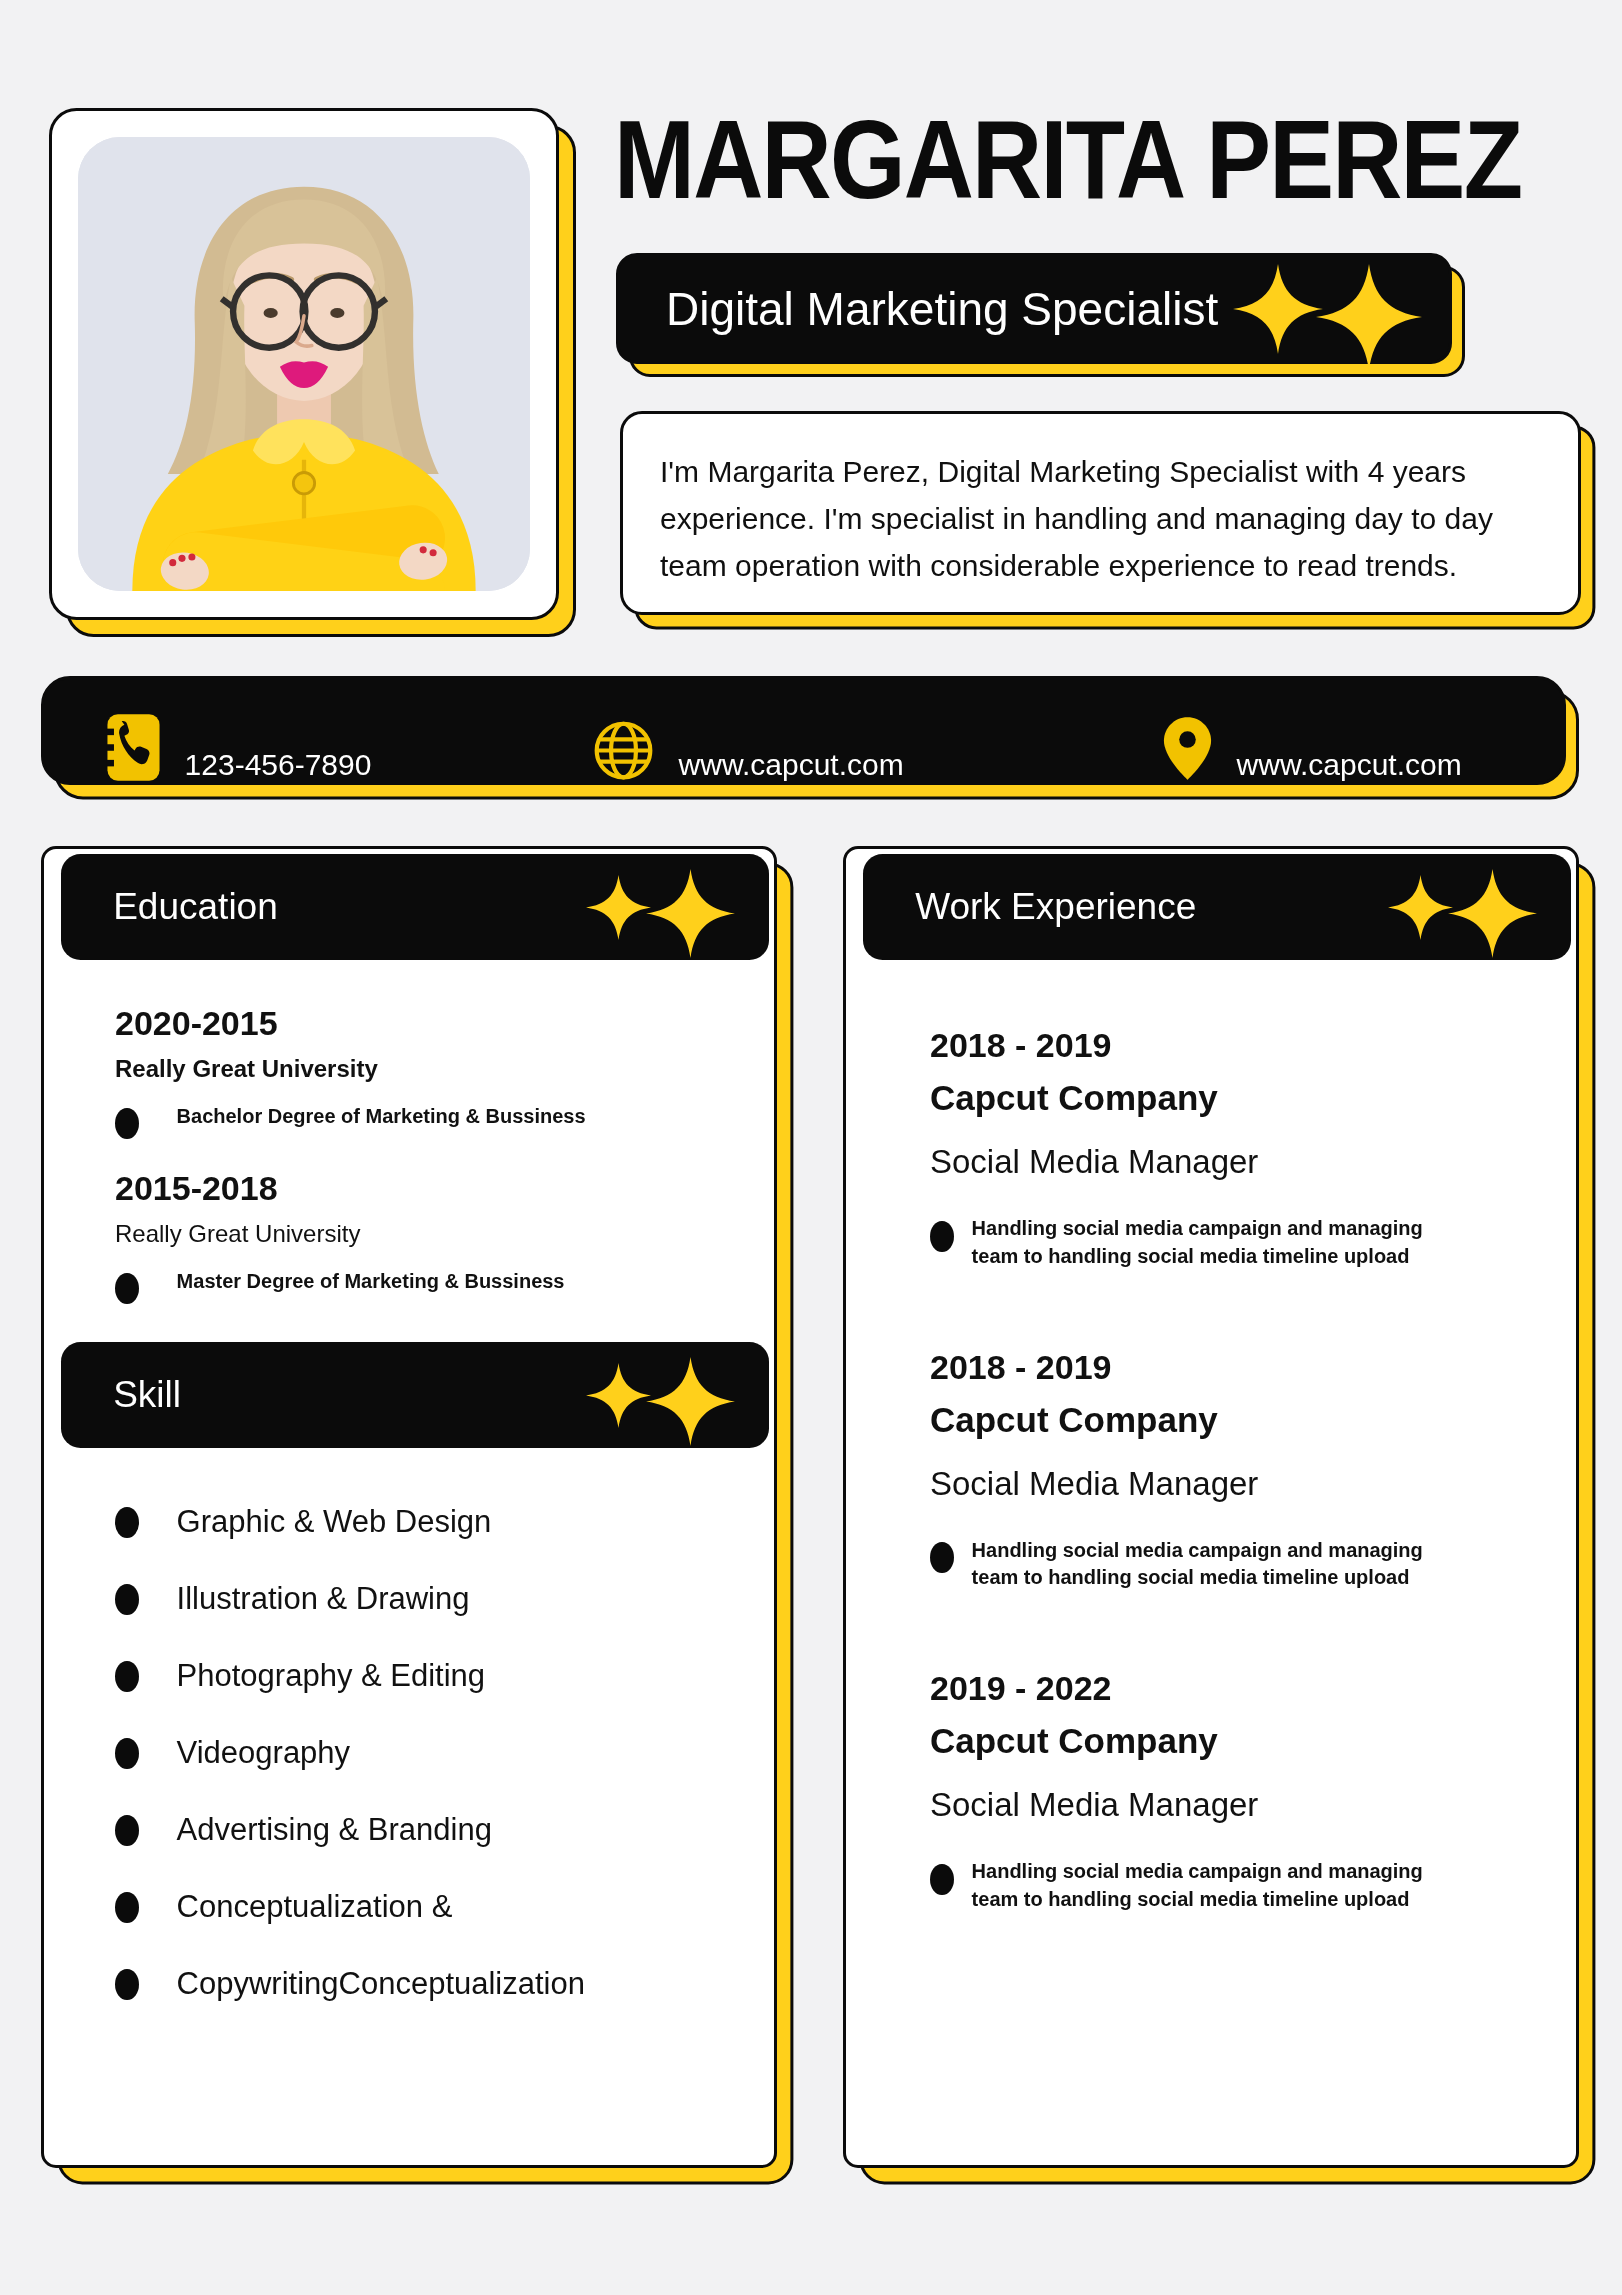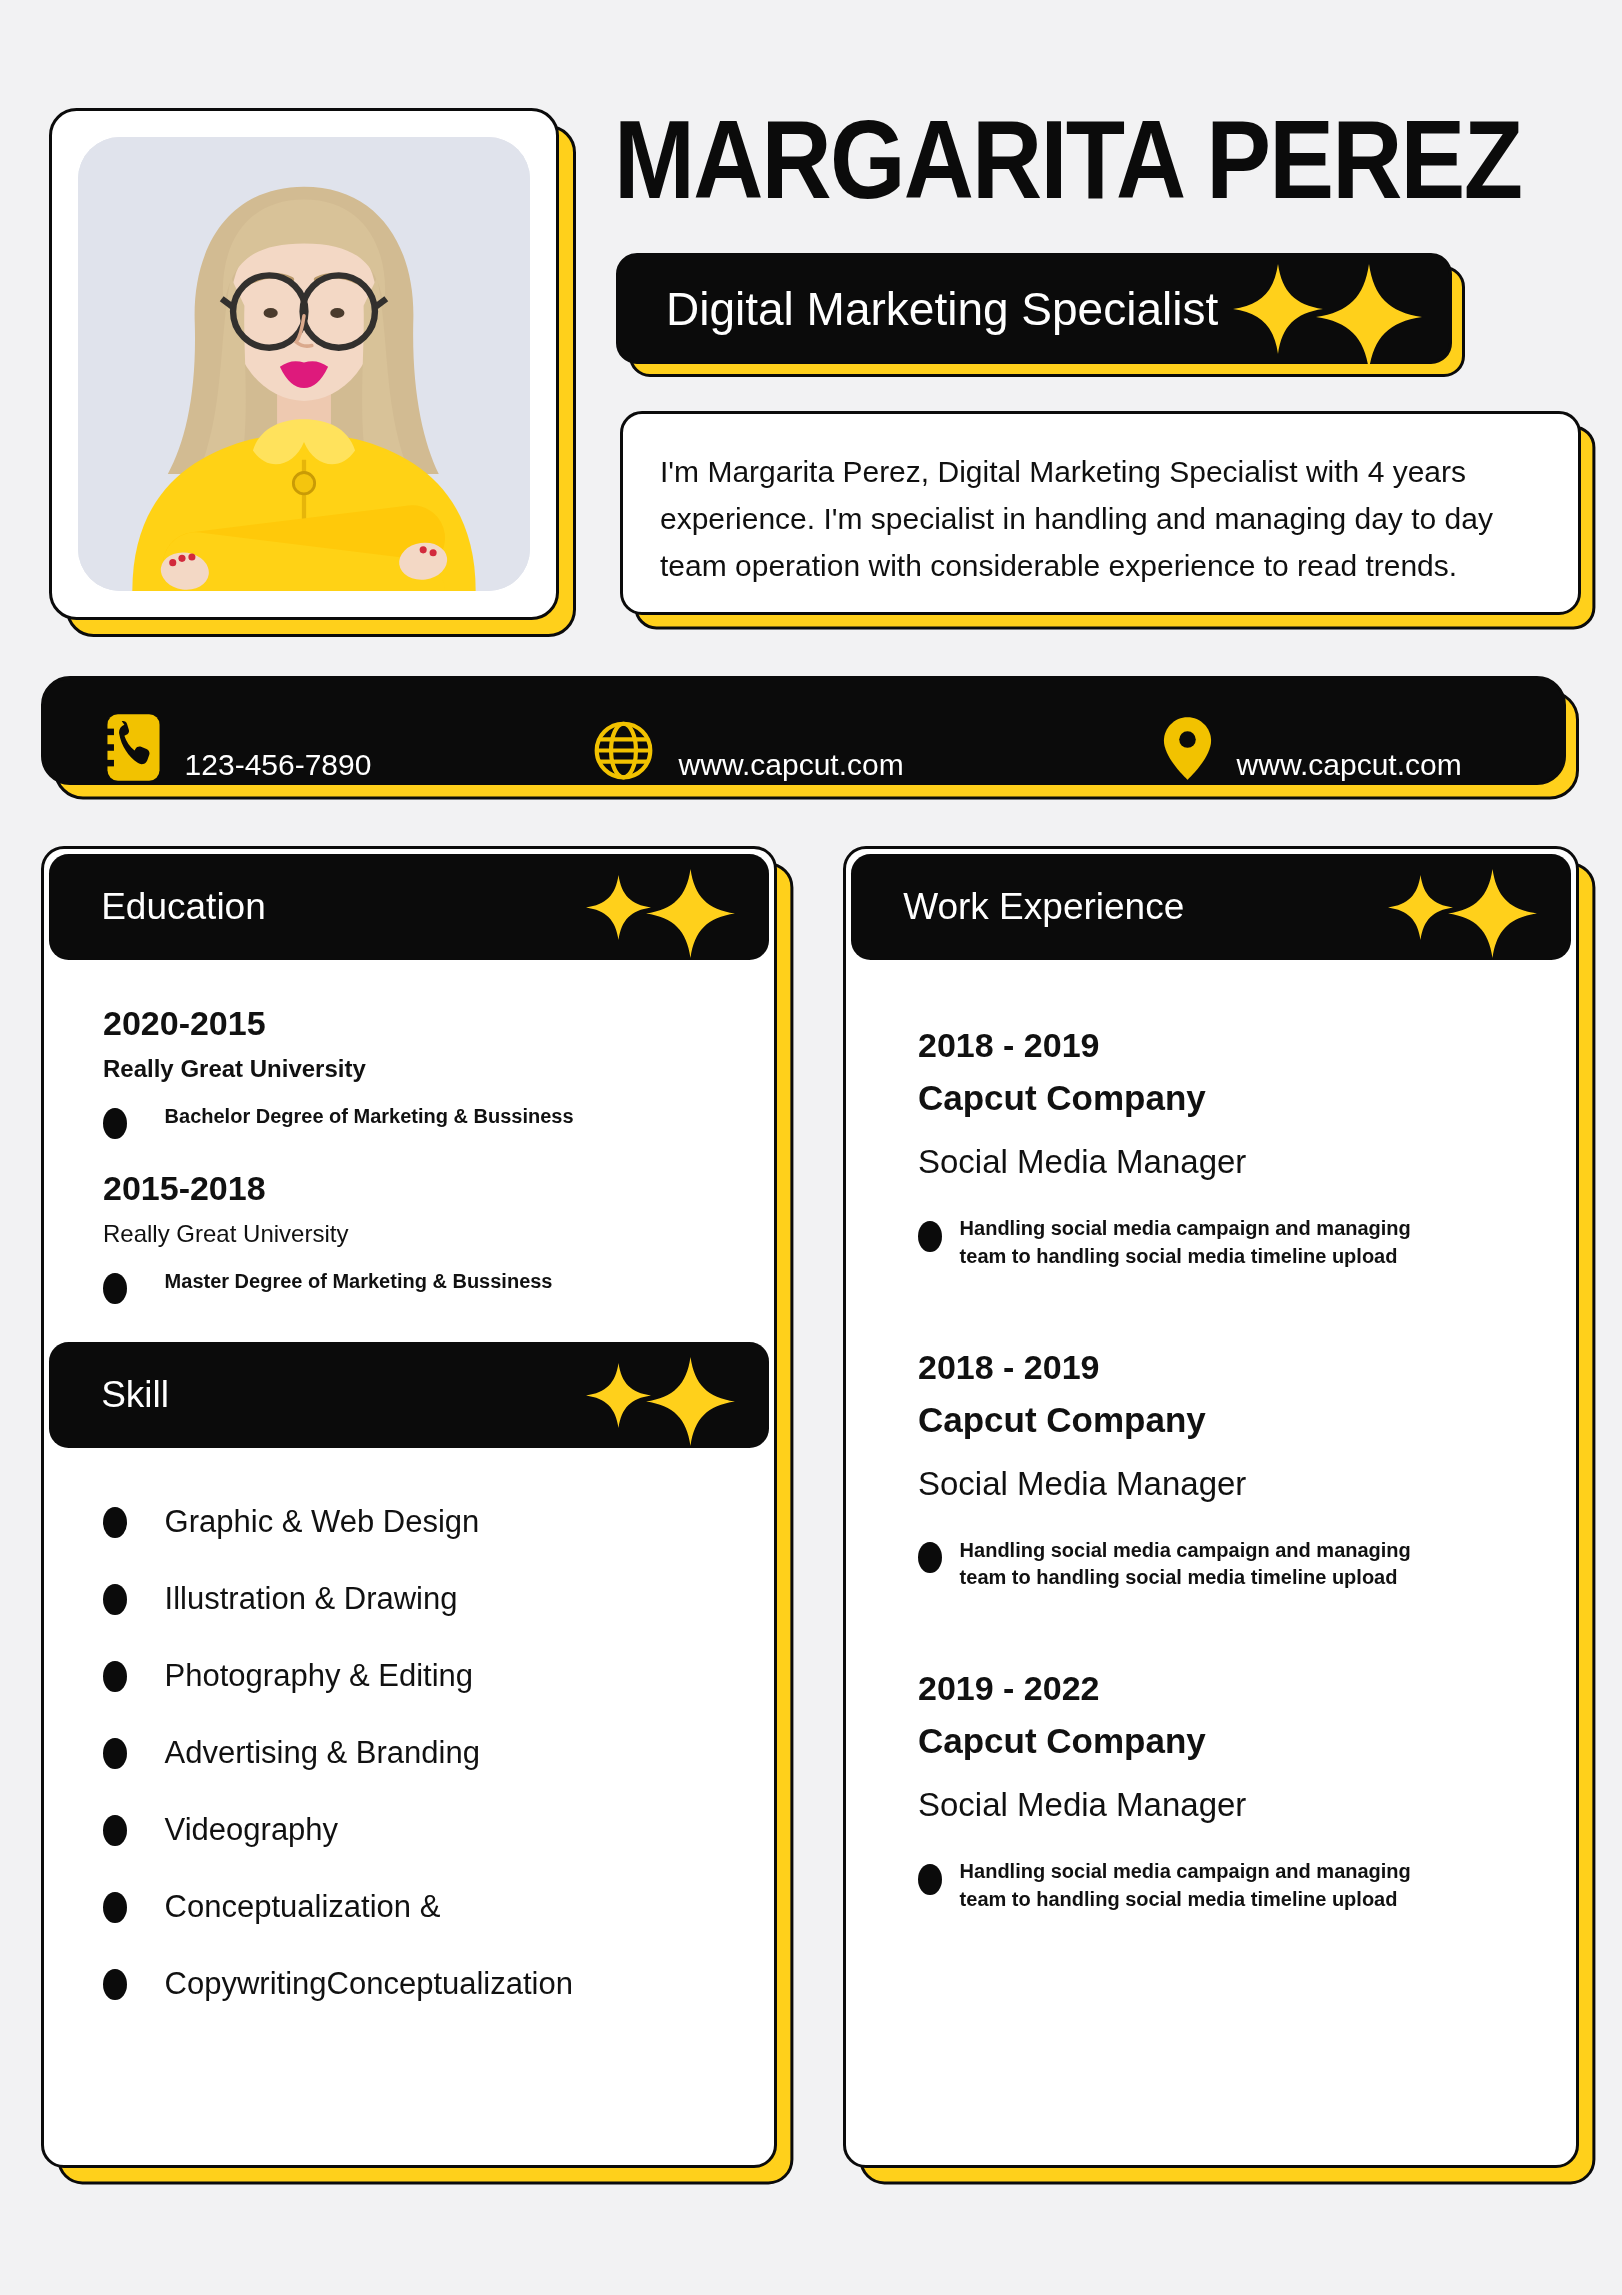--- a/index.html
+++ b/index.html
@@ -46,21 +46,21 @@
   .contact-bar{left:41px;top:676px;width:1525px;height:109px;}
   .contact-bar .back{transform:translate(13px,14.4px);border-radius:29px;}
   .contact-bar .front{background:var(--black,#0B0B0B);border-radius:29px;}
   .contact-item{position:absolute;top:0;height:100%;display:flex;align-items:flex-end;gap:23.6px;}
   .contact-item span{color:#fff;font-size:30px;font-weight:500;}
   .ci-1{left:62px;}.ci-2{left:548px;}.ci-3{left:1118px;}
 
   
   .panel{top:846px;width:736px;height:1322px;}
   .panel .back{transform:translate(16.4px,16.4px);border-radius:25px;}
-  .panel .front{border-radius:23px;box-sizing:border-box;}
+  .panel .front{border-radius:15px;box-sizing:border-box;padding-left:12px;}
   .left-panel{left:41px;}
   .right-panel{left:843px;}
 
   .section-header{position:relative;margin:5.2px 5.2px 0 5.2px;height:106px;
         background:var(--black,#0B0B0B);border-radius:19.6px;display:flex;align-items:center;
         padding-left:52px;box-sizing:border-box;}
   .section-header .hdr-label{color:#fff;font-size:37px;font-weight:500;}
   .hdr-sparkles{position:absolute;right:34px;top:50%;transform:translateY(-50%);
         display:flex;align-items:center;}
   .hdr-sparkles .s2{margin-left:-5.2px;transform:translateY(6.5px);}
@@ -267,25 +267,25 @@
         <div class="skill-row">
           <span class="bullet"></span>
           <span class="skill-label">Illustration &amp; Drawing</span>
         </div>
         <div class="skill-row">
           <span class="bullet"></span>
           <span class="skill-label">Photography &amp; Editing</span>
         </div>
         <div class="skill-row">
           <span class="bullet"></span>
+          <span class="skill-label">Videography</span>
+        </div>
+        <div class="skill-row">
+          <span class="bullet"></span>
           <span class="skill-label">Advertising &amp; Branding</span>
-        </div>
-        <div class="skill-row">
-          <span class="bullet"></span>
-          <span class="skill-label">Videography</span>
         </div>
         <div class="skill-row">
           <span class="bullet"></span>
           <span class="skill-label">Conceptualization &amp;</span>
         </div>
         <div class="skill-row">
           <span class="bullet"></span>
           <span class="skill-label">CopywritingConceptualization</span>
         </div>
       </div>

